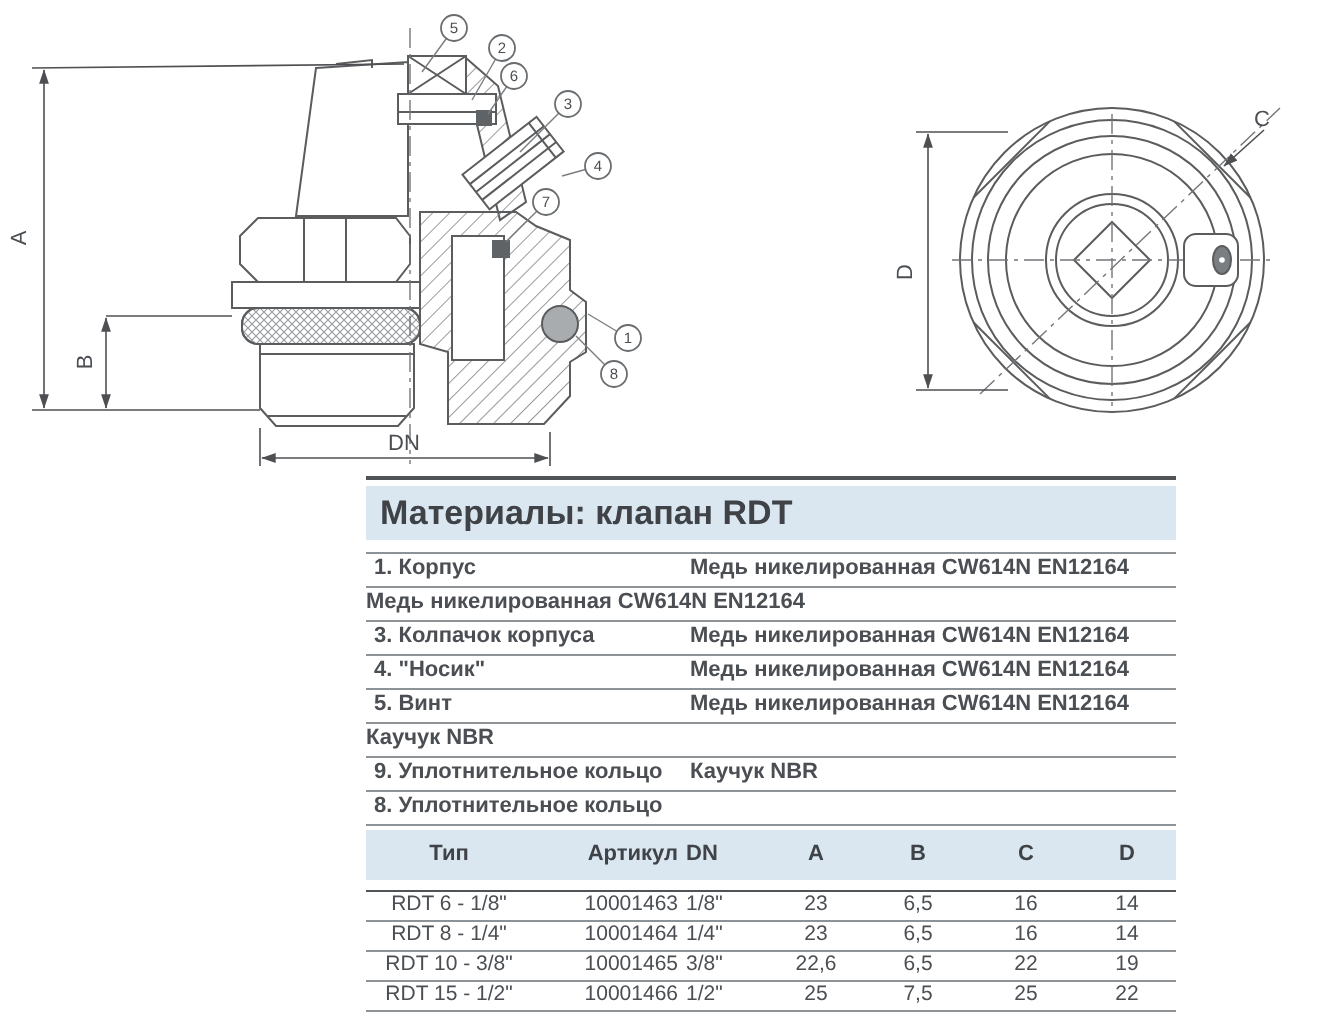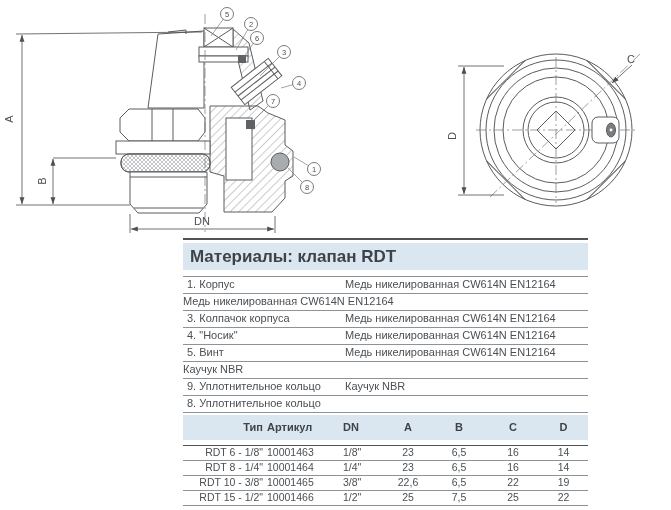--- a/index.html
+++ b/index.html
@@ -12,32 +12,32 @@
   .top-view{position:absolute;left:428px;top:25px;}
   .dim-label{font-size:11px;fill:#4b4f53;text-anchor:middle;}
   .leader{stroke:#7a7d80;stroke-width:0.7;}
   .callout-circle{fill:#ffffff;stroke:#6a6d70;stroke-width:0.9;}
   .callout-num{font-size:7.5px;fill:#4b4f53;text-anchor:middle;}
 
   
   .materials-table{position:absolute;left:183px;top:238px;width:405px;border-top:2px solid var(--line-heavy,#515457);}
   .mheader{margin-top:3px;height:27px;line-height:27px;background:var(--table-header-bg,#dbe7f0);
            font-weight:bold;font-size:17px;padding-left:7px;box-sizing:border-box;color:#3f4347;}
-  .mrows{margin-top:6px;border-top:1px solid var(--line-light,#8d9296);}
+  .mrows{margin-top:6px;border-top:1px solid var(--line-light,#8d9296);font-weight:bold;}
   .mrow{display:flex;height:16px;line-height:15px;border-bottom:1px solid var(--line-light,#8d9296);font-size:11px;}
   .mcell.part{width:162px;padding-left:4px;box-sizing:border-box;white-space:nowrap;overflow:hidden;}
   .mcell.mat{flex:1;white-space:nowrap;overflow:hidden;}
 
   .spec-table{position:absolute;left:183px;top:415px;width:405px;}
   .sheader{display:flex;height:25px;line-height:25px;background:var(--table-header-bg,#dbe7f0);
            font-weight:bold;font-size:11px;color:#3f4347;}
   .srows{margin-top:5px;border-top:1.5px solid var(--line-heavy,#515457);}
   .srow{display:flex;height:14px;line-height:13.5px;border-bottom:1px solid var(--line-light,#8d9296);font-size:10.5px;}
-  .c0{width:80px;padding-left:3px;box-sizing:border-box;text-align:right;white-space:nowrap;}
-  .c1{width:76px;padding-left:4px;box-sizing:border-box;text-align:left;}
+  .c0{width:80px;padding-left:3px;box-sizing:border-box;text-align:center;white-space:nowrap;}
+  .c1{width:76px;padding-left:4px;box-sizing:border-box;text-align:right;}
   .c2{width:46px;padding-left:4px;box-sizing:border-box;text-align:left;}
   .c3{width:46px;text-align:center;}
   .c4{width:56px;text-align:center;}
   .c5{width:52px;text-align:center;}
   .c6{width:49px;text-align:center;}
 </style>
 </head>
 <body>
 
 <div class="canvas">

